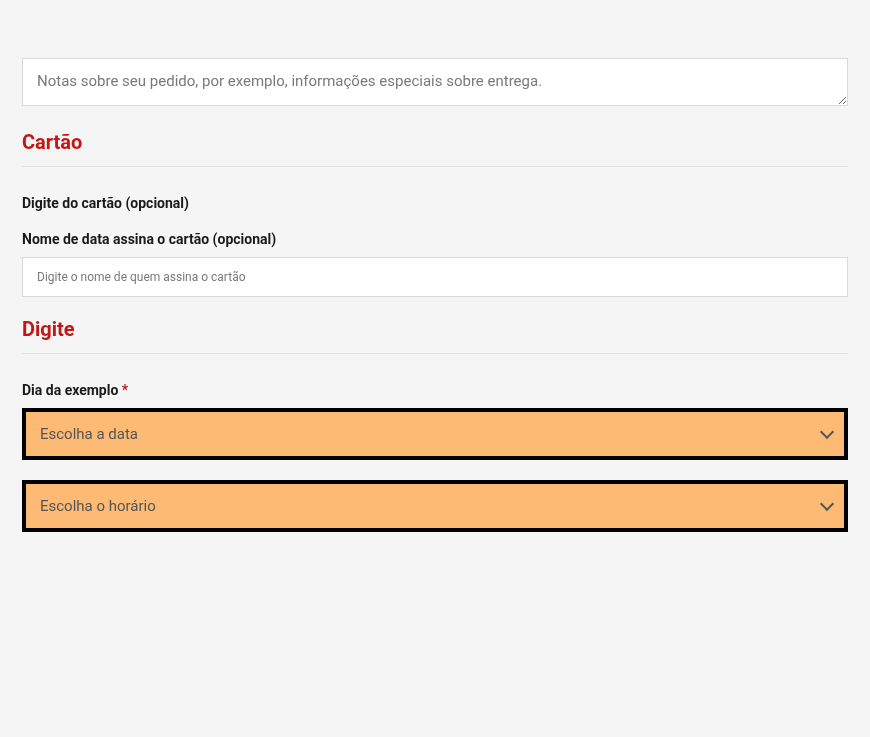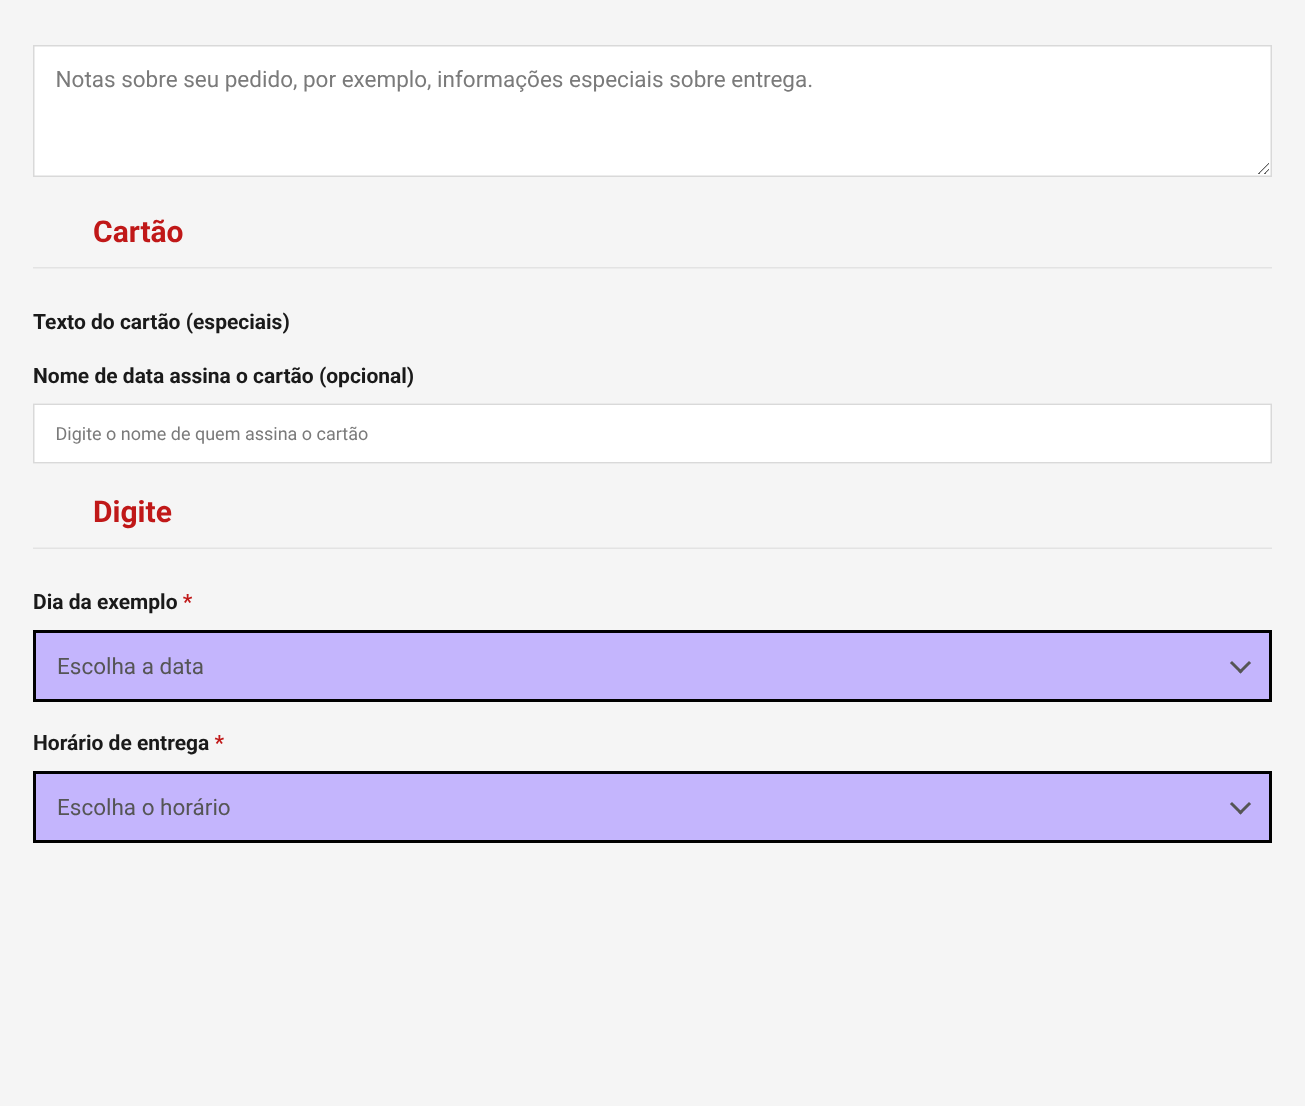--- a/index.html
+++ b/index.html
@@ -52,22 +52,22 @@
     }
     input[type="text"]::placeholder {
       color: #7a7a7a;
     }
     .select-wrapper {
       position: relative;
       width: 100%;
     }
     select {
       width: 100%;
-      border: 2px solid #000000;
-      background: #c4b5fd;
+      border: 4px solid #000000;
+      background: #fdba74;
       padding: 13px 14px;
       font-size: 15px;
       color: #555;
       font-family: inherit;
       appearance: none;
       -webkit-appearance: none;
       -moz-appearance: none;
       cursor: pointer;
     }
     .select-wrapper::after {
@@ -81,46 +81,46 @@
       border-bottom: 2px solid #555;
       transform: translateY(-70%) rotate(45deg);
       pointer-events: none;
     }
     h2.section-header {
       font-size: 20px;
       font-weight: 700;
       color: #c01818;
       margin-top: 18px;
       margin-bottom: 12px;
-      margin-left: 40px;
     }
     hr.section-divider {
       border: none;
       border-top: 1px solid #e3e3e3;
       margin-bottom: 28px;
     }
     .textarea-notes {
-      height: 88px;
+      height: 48px;
+      margin-top: 28px;
     }
     .textarea-card {
       height: 65px;
     }
   </style>
 </head>
 <body>
 
 <div class="field-group">
   <textarea class="textarea-notes" placeholder="Notas sobre seu pedido, por exemplo, informações especiais sobre entrega." style=""></textarea>
 </div>
 
 <h2 class="section-header">Cartão</h2>
 <hr class="section-divider">
 
 <div class="field-group">
-  <label>Texto do cartão (especiais)</label>
+  <label>Digite do cartão (opcional)</label>
 </div>
 
 <div class="field-group">
   <label>Nome de data assina o cartão (opcional)</label>
   <input type="text" placeholder="Digite o nome de quem assina o cartão" style="">
 </div>
 
 <h2 class="section-header">Digite</h2>
 <hr class="section-divider">
 
@@ -129,21 +129,18 @@
     <span>Dia da exemplo </span><span class="required">*</span>
   </label>
   <div class="select-wrapper">
     <select>
       <option>Escolha a data</option>
     </select>
   </div>
 </div>
 
 <div class="field-group">
-  <label>
-    <span>Horário de entrega </span><span class="required">*</span>
-  </label>
   <div class="select-wrapper">
     <select>
       <option>Escolha o horário</option>
     </select>
   </div>
 </div>
 
 </body></html>

